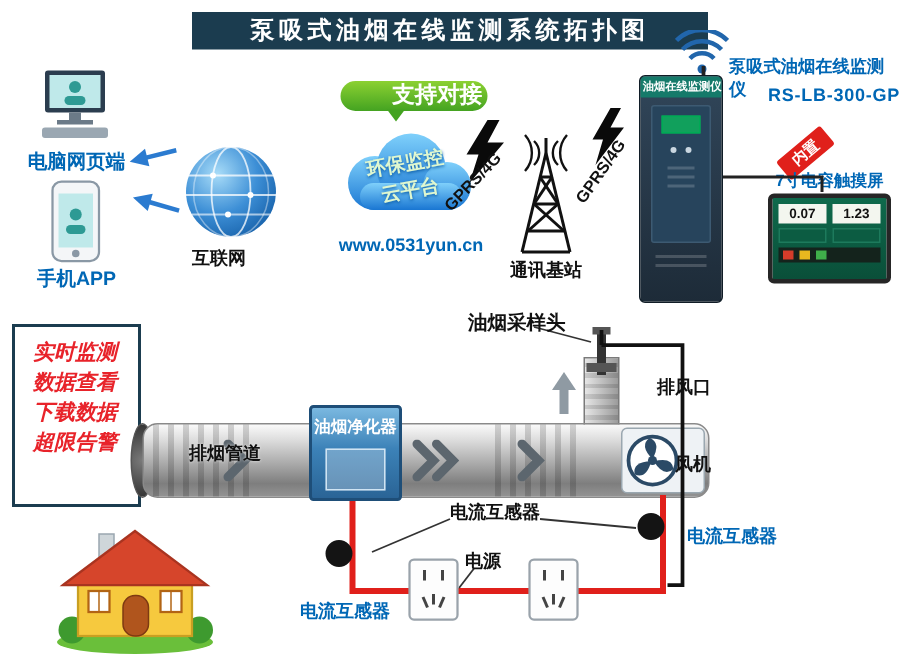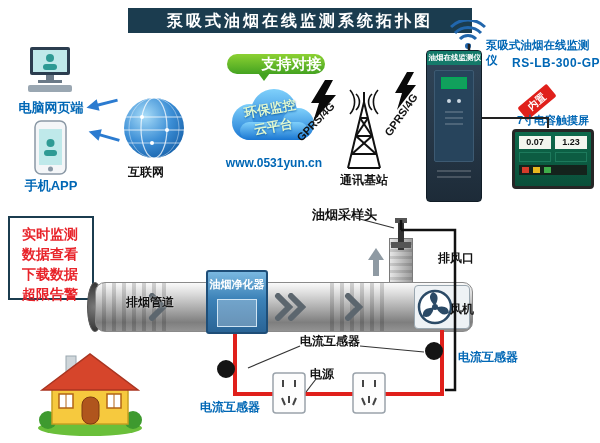--- a/index.html
+++ b/index.html
@@ -6,21 +6,21 @@
   body { font-family:"Liberation Sans", sans-serif; background:#fff; }
   .canvas { position:relative; width:600px; height:443px; background:#fff; overflow:hidden; }
   .abs { position:absolute; }
   .lbl { position:absolute; font-weight:bold; white-space:nowrap; }
   .blue { color:#0067b5; }
   .blk  { color:#111; }
 
   .title-bar { left:128px; top:8px; width:344px; height:25px; background:#1b3c4f; color:#fff;
                font-size:16px; font-weight:bold; text-align:center; line-height:25px; letter-spacing:3px; }
 
-  .feat-box { left:8px; top:216px; width:86px; height:84px; border:2px solid #1b3c4f; padding:6px 0 0 12px; }
+  .feat-box { left:8px; top:216px; width:86px; height:122px; border:2px solid #1b3c4f; padding:6px 0 0 12px;font-style:italic; }
   .feat-box div { color:#e8232a; font-weight:bold; font-size:14px; line-height:20px; }
 
   .gov-btn { left:227px; top:54px; width:98px; height:20px; border-radius:10px;
              background:linear-gradient(180deg,#8cd132,#44a321); color:#fff; font-size:15px;
              font-weight:bold; text-align:center; line-height:20px;padding-left:31px; }
   .gov-tail { left:258px; top:73px; width:0; height:0; border-left:6px solid transparent;
               border-right:6px solid transparent; border-top:8px solid #44a321; }
 
   .cloud-txt { position:absolute; font-weight:bold; font-size:13px; color:#dff7d0;
                text-shadow:0 1px 2px #0d5ea8; transform:rotate(-10deg); }

